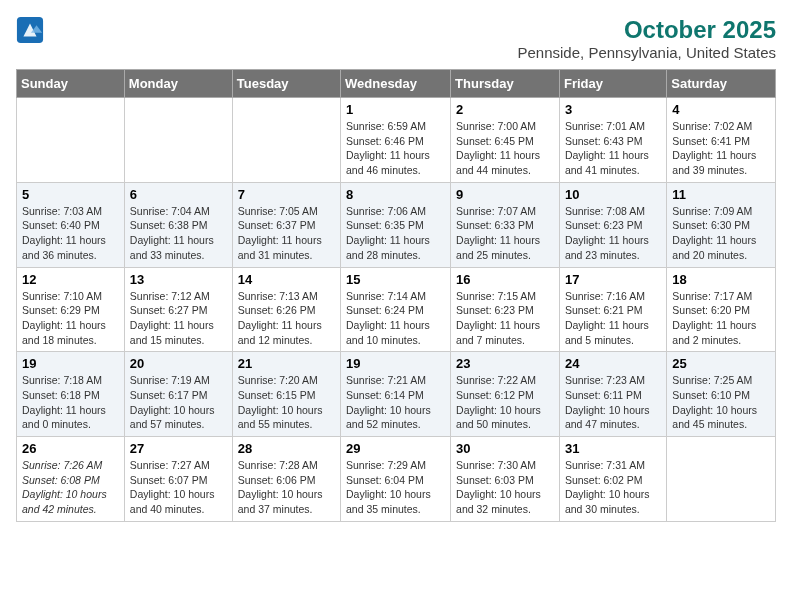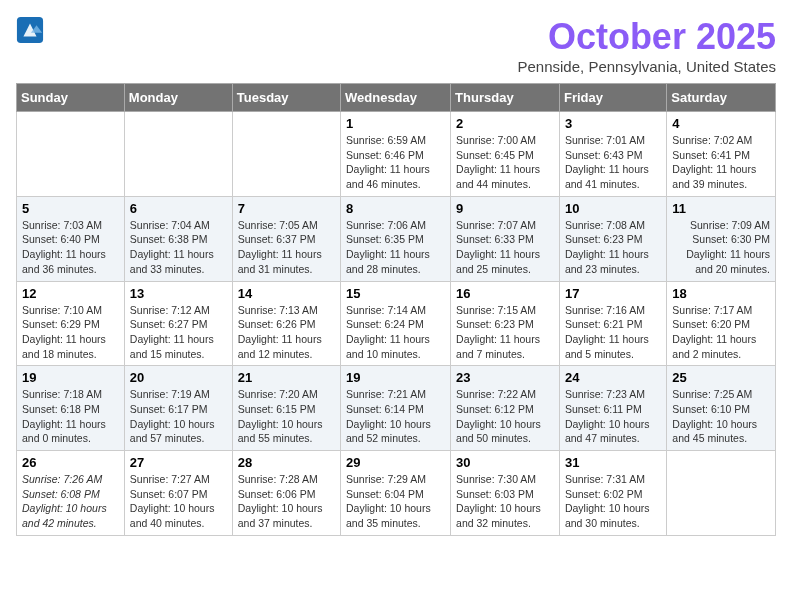--- a/index.html
+++ b/index.html
@@ -31,23 +31,23 @@
     }
     .logo-icon {
       width: 28px;
       height: 28px;
       margin-right: 2px;
     }
     .title-block {
       text-align: right;
     }
     .month-title {
-      font-size: 36px;
+      font-size: 24px;
       font-weight: bold;
-      color: #8b5cf6;
+      color: #0f766e;
     }
     .subtitle {
       font-size: 15px;
       color: #444;
     }
     table {
       width: 100%;
       border-collapse: collapse;
       font-size: 11px;
     }
@@ -195,21 +195,21 @@
         </td>
         <td>
           <div class="day-num">10</div>
           <div class="day-info" style="white-space: pre-line;">Sunrise: 7:08 AM
 Sunset: 6:23 PM
 Daylight: 11 hours
 and 23 minutes.</div>
         </td>
         <td>
           <div class="day-num">11</div>
-          <div class="day-info" style="white-space: pre-line; text-align: right;">Sunrise: 7:09 AM
+          <div class="day-info" style="white-space: pre-line;">Sunrise: 7:09 AM
 Sunset: 6:30 PM
 Daylight: 11 hours
 and 20 minutes.</div>
         </td>
       </tr>
       <tr class="odd-row">
         <td>
           <div class="day-num">12</div>
           <div class="day-info" style="white-space: pre-line;">Sunrise: 7:10 AM
 Sunset: 6:29 PM

